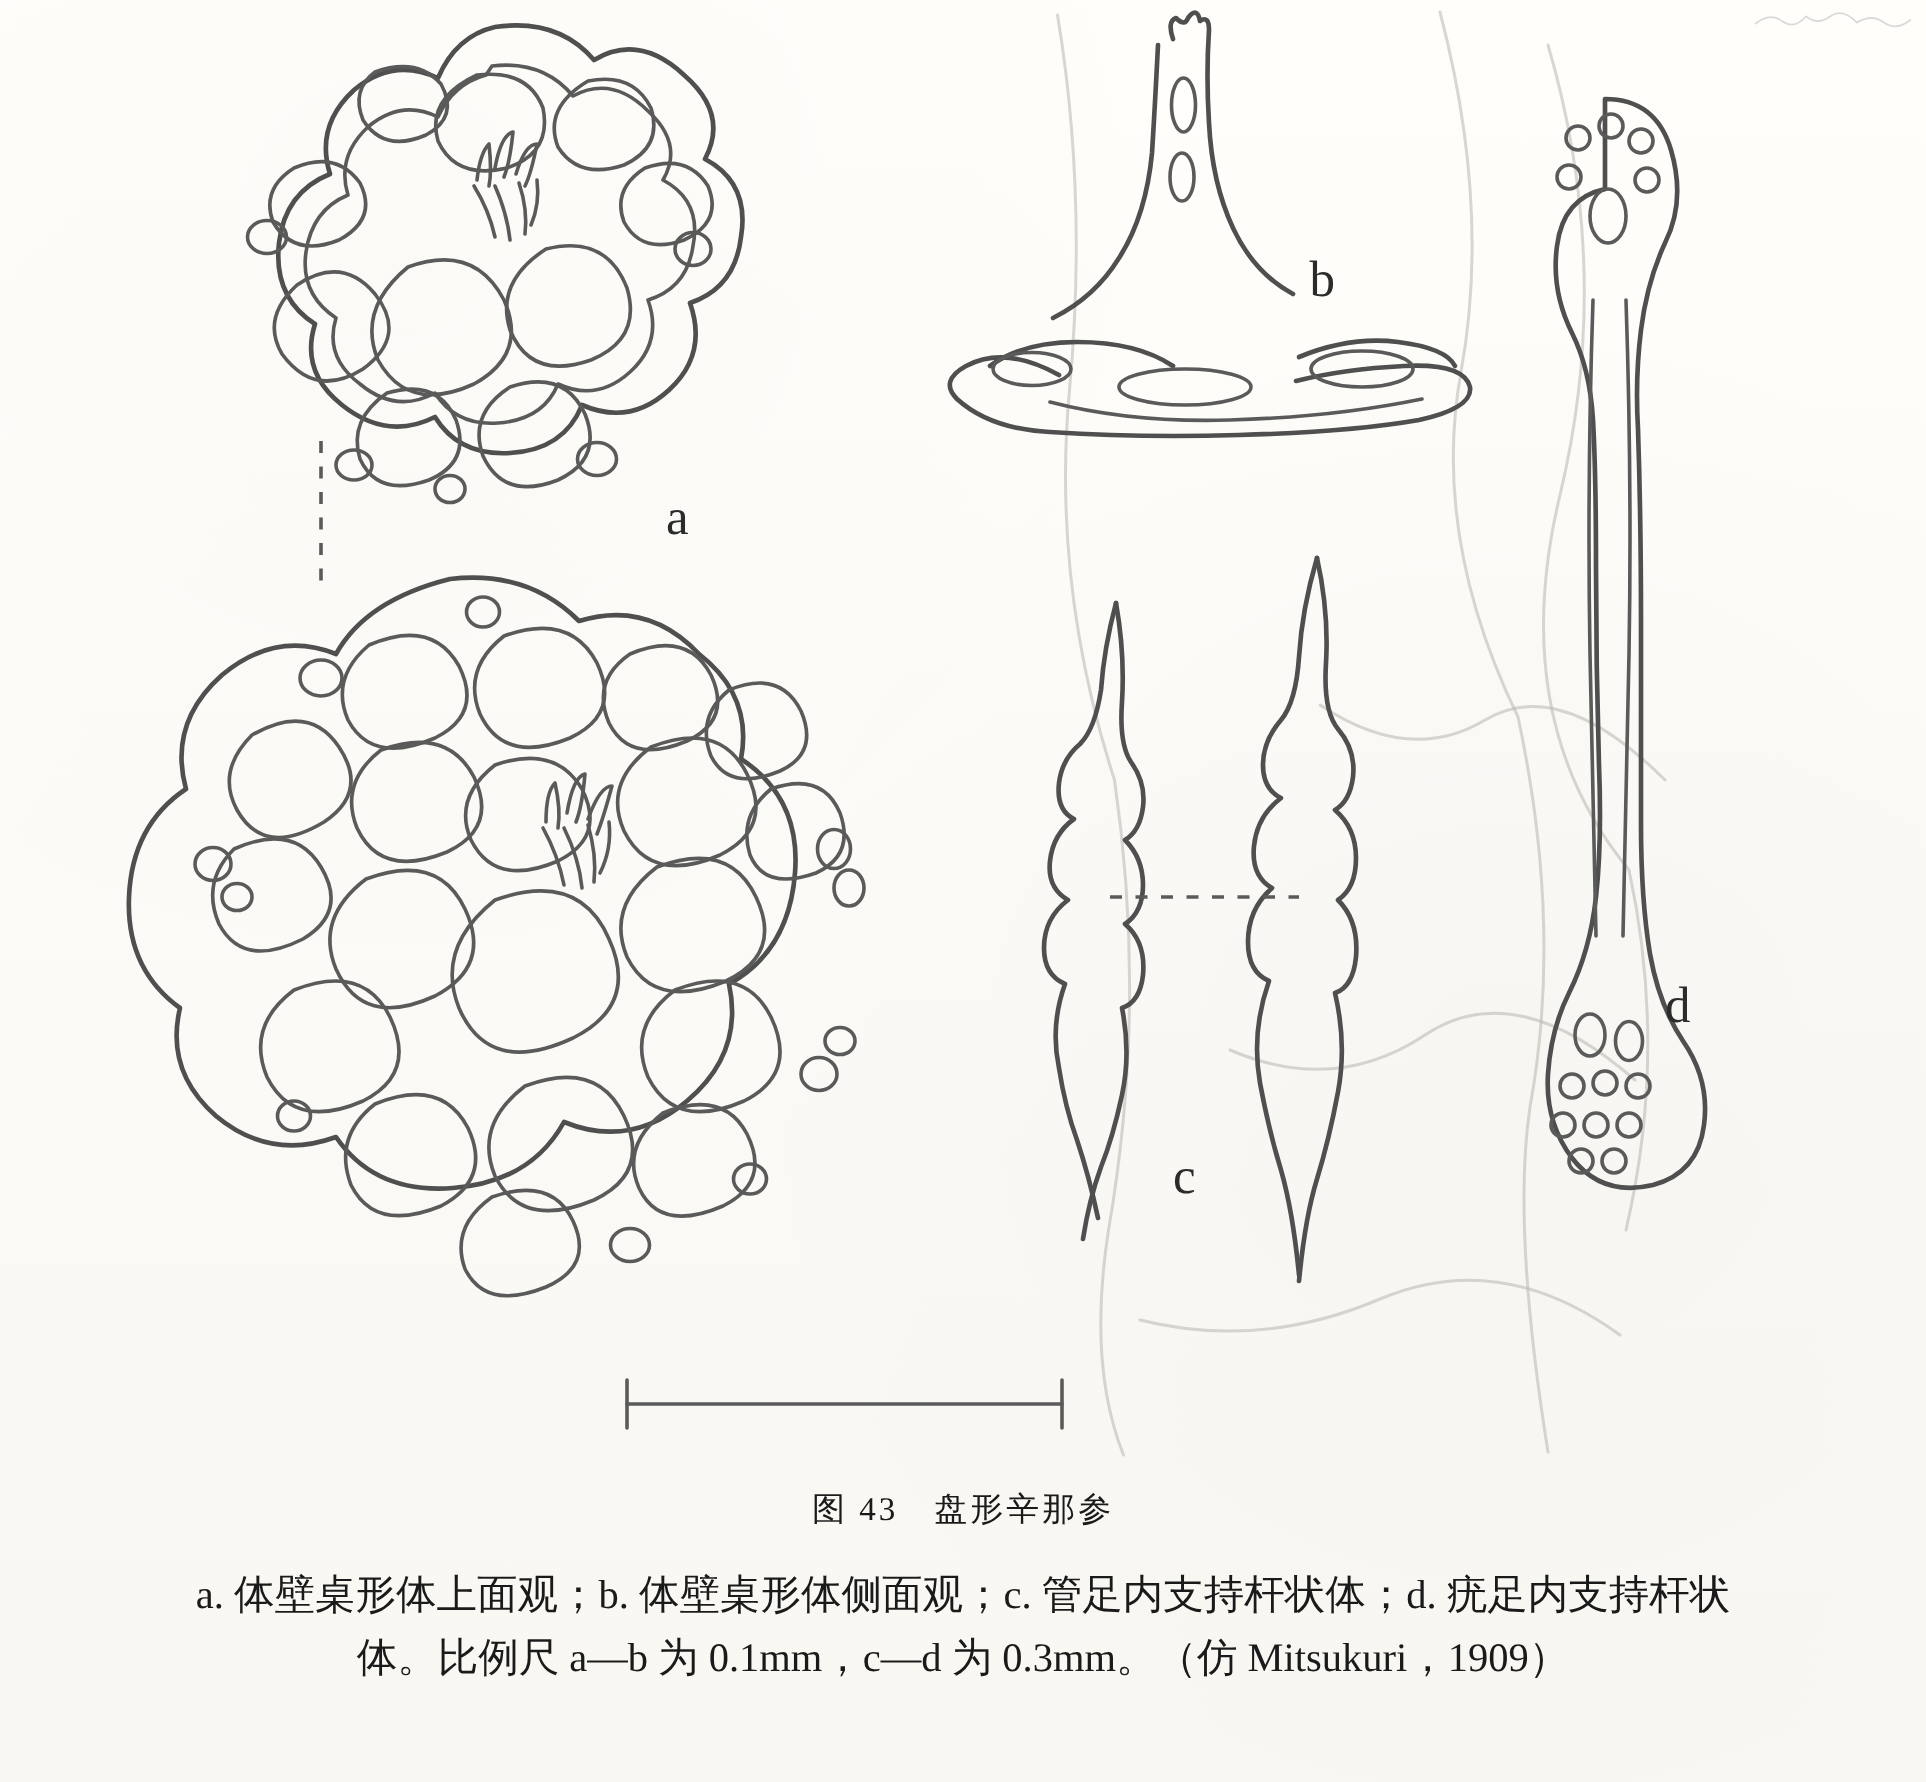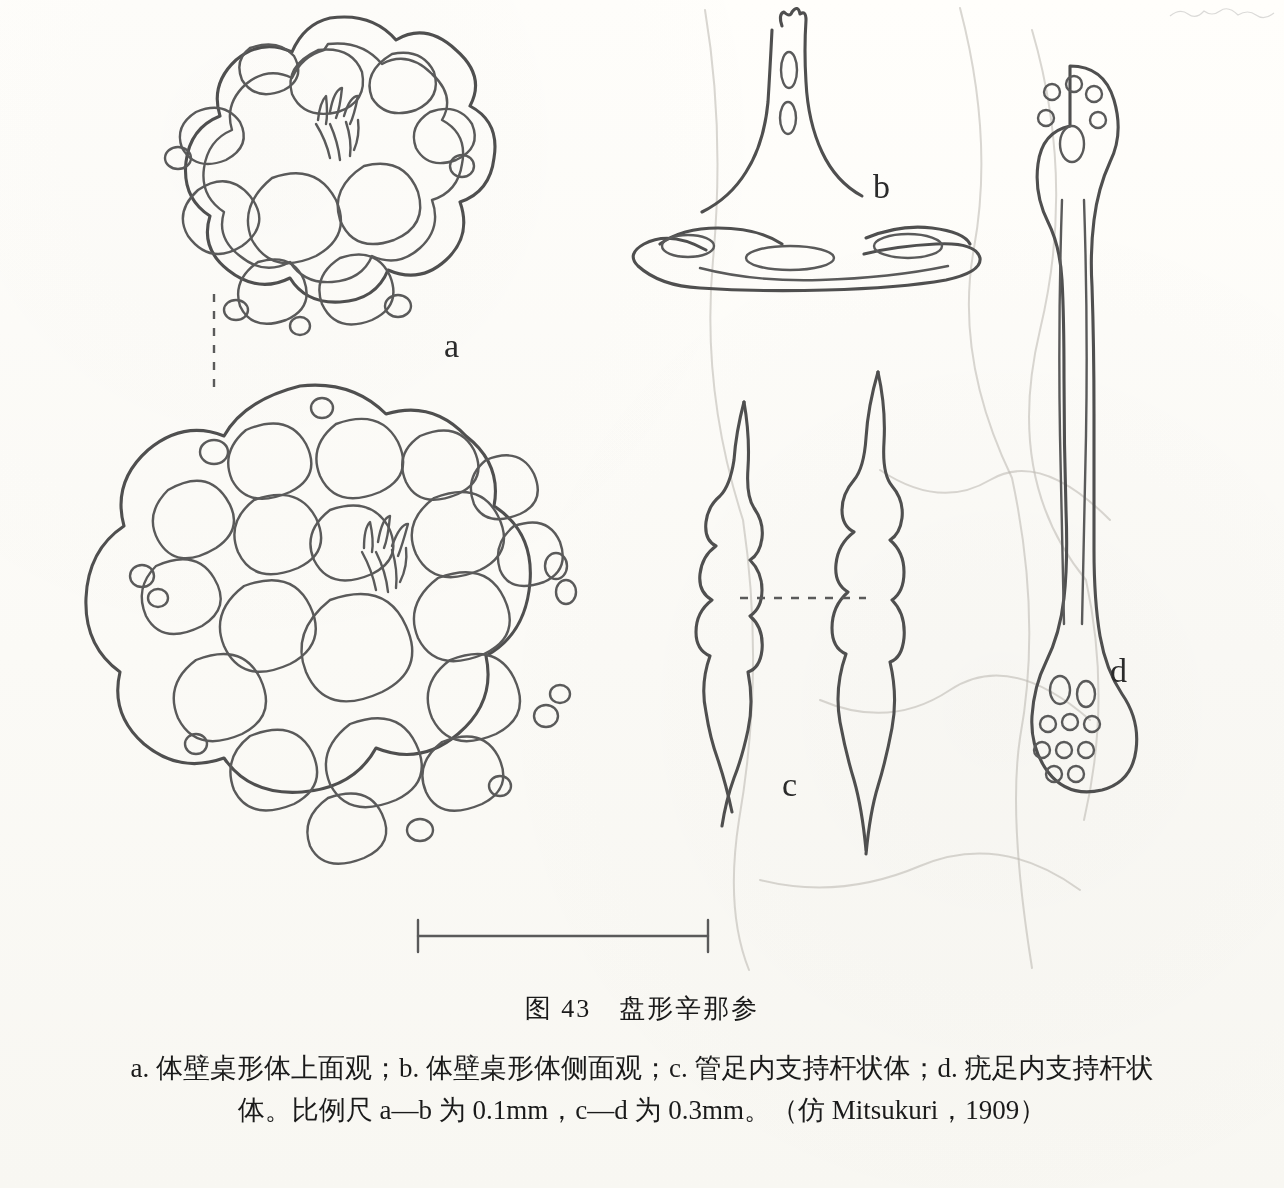--- a/index.html
+++ b/index.html
@@ -57,21 +57,21 @@
 
   .caption-block {
     position: absolute;
     left: 0;
     top: 975px;
     width: 1284px;
     text-align: center;
   }
   .fig-title {
     font-family: "Liberation Serif", serif;
-    font-size: 26px;
+    font-size: 22px;
     letter-spacing: 2px;
     color: #1a1a1a;
     margin-top: 16px;
     white-space: pre;
   }
   .caption-lines {
     margin-top: 22px;
     font-family: "Liberation Serif", serif;
     font-size: 27px;
     line-height: 1.55;

